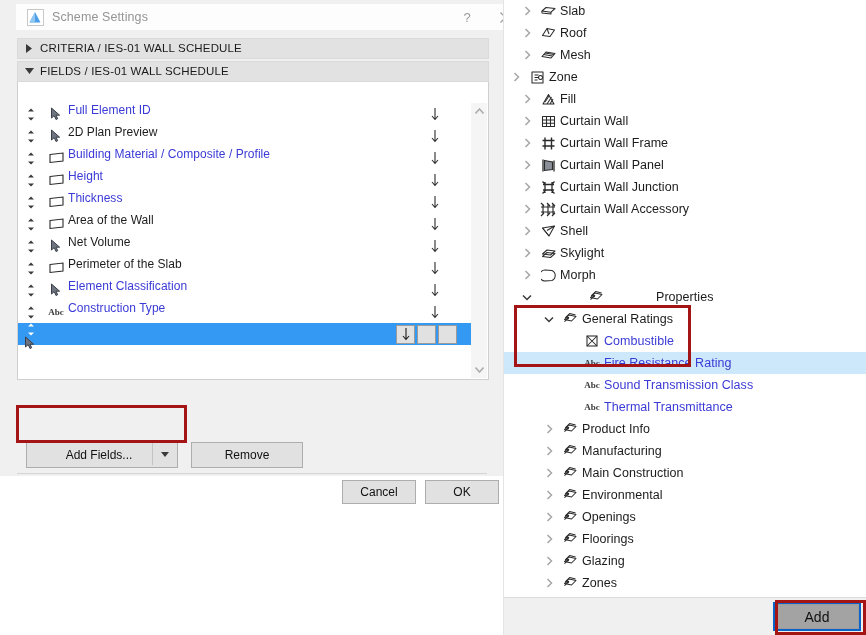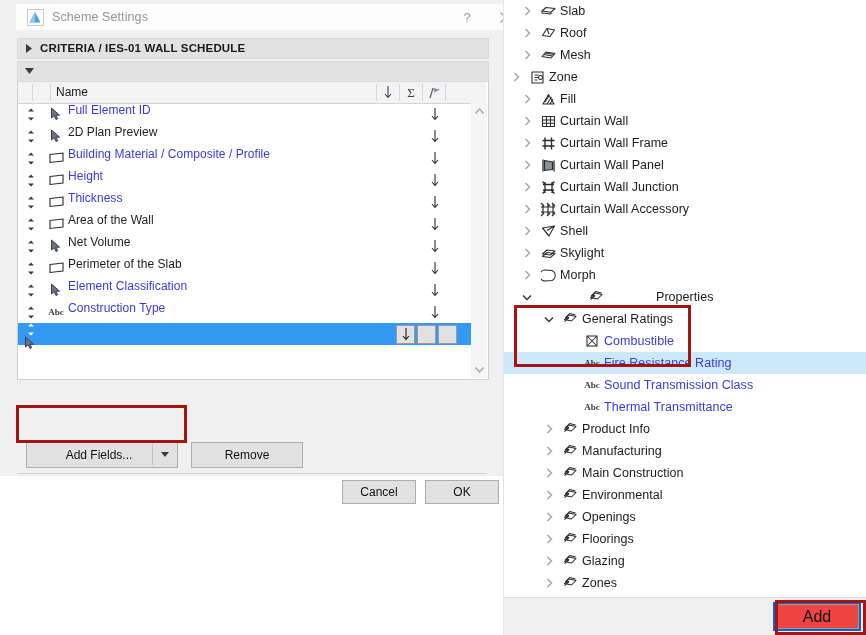--- a/index.html
+++ b/index.html
@@ -25,21 +25,21 @@
   .dlg-close{position:absolute;left:478px;top:3px;width:22px;height:22px;color:#9a9a9a;cursor:default;}
   .dlg-close svg{display:block;margin:5px auto;}
 
   .tri-left{position:absolute;left:1px;top:30px;width:12px;height:12px;}
 
   .dlg-body{position:absolute;left:0;top:30px;width:503px;height:446px;background:#f0f0f0;}
 
   
   .sec{position:absolute;left:17px;width:470px;height:19px;background:#e2e2e2;border:1px solid #dadada;}
   .sec .arrow{position:absolute;left:8px;top:5px;}
-  .sec .lbl{position:absolute;left:22px;top:3px;font-size:11.5px;font-weight:bold;color:#1a1a1a;letter-spacing:.15px;}
+  .sec .lbl{position:absolute;left:22px;top:3px;font-size:11.5px;font-weight:normal;color:#1a1a1a;letter-spacing:.15px;}
   #sec-criteria{top:8px;}
   #sec-fields{top:31px;}
 
   
   .tbl{position:absolute;left:17px;top:52px;width:470px;height:297px;background:#ffffff;border:1px solid #cfcfcf;border-top:none;}
   .thead{position:absolute;left:0;top:0;width:468px;height:21px;background:#f3f3f3;border-bottom:1px solid #d2d2d2;}
   .th-div{position:absolute;top:2px;width:1px;height:17px;background:#d6d6d6;}
   .th-name{position:absolute;left:38px;top:3px;font-size:12px;color:#1a1a1a;}
   .th-icons{position:absolute;right:40px;top:2px;display:flex;}
   .th-icons .ti{width:22px;height:17px;display:flex;align-items:center;justify-content:center;
@@ -91,22 +91,22 @@
   .tree{position:absolute;left:0;top:0;width:363px;height:598px;}
   .tnode{position:relative;height:22px;display:flex;align-items:center;}
   .tnode.hl{background:#cde8fa;}
   .tnode .tw{width:18px;display:flex;align-items:center;justify-content:center;color:#a0a0a0;}
   .tnode .ticon{width:24px;display:flex;align-items:center;justify-content:center;color:#2a2a2a;}
   .tnode .tlabel{font-size:12.5px;color:#1b1b1b;letter-spacing:.05px;}
   .tnode .tlabel.blue{color:#3a3ad6;}
   .tnode .abc{font-size:9px;font-weight:bold;color:#3a3a3a;font-family:"Liberation Serif",serif;}
 
   .rfooter{position:absolute;left:0;bottom:0;width:363px;height:37px;background:#f0f0f0;border-top:1px solid #dcdcdc;}
-  #btn-add{position:absolute;right:8px;top:6px;width:82px;height:23px;background:#ef4444;
-           border:1px solid #9c9c9c;outline:2px solid #0a64c8;font-size:16px;color:#111;
+  #btn-add{position:absolute;right:8px;top:6px;width:82px;height:23px;background:#a3a3a3;
+           border:1px solid #9c9c9c;outline:2px solid #0a64c8;font-size:14px;color:#111;
            display:flex;align-items:center;justify-content:center;cursor:default;}
 
   .ind1{padding-left:0px;}
   .ind2{padding-left:22px;}
   .ind3{padding-left:44px;}
 </style>
 </head>
 <body>
 
 <div class="root">
@@ -143,42 +143,24 @@
         <svg class="arrow" width="7" height="9" viewBox="0 0 7 9">
           <polygon points="0,0 6,4.5 0,9" fill="#3a3a3a"></polygon>
         </svg>
         <div class="lbl">CRITERIA / IES-01 WALL SCHEDULE</div>
       </div>
 
       <div class="sec" id="sec-fields">
         <svg class="arrow" width="9" height="7" viewBox="0 0 9 7" style="top:6px;left:7px;">
           <polygon points="0,0 9,0 4.5,6" fill="#3a3a3a"></polygon>
         </svg>
+        <div class="lbl">FIELDS / IES-01 WALL SCHEDULE</div>
       </div>
 
       <div class="tbl">
-        <div class="thead">
-          <div class="th-div" style="left:14px;"></div>
-          <div class="th-div" style="left:32px;"></div>
-          <div class="th-name">Name</div>
-          <div class="th-icons">
-            <div class="ti">
-              <svg width="8" height="13" viewBox="0 0 8 13">
-                  <path d="M4 0 V11 M1 8 L4 11.5 L7 8" stroke="#3c4250" stroke-width="1.1" fill="none"></path>
-                </svg>
-            </div>
-            <div class="ti" style="font-size:13px;font-family:'Liberation Serif',serif;">Σ</div>
-            <div class="ti">
-              <svg width="13" height="13" viewBox="0 0 13 13">
-                  <path d="M2 12 L5 2" stroke="#5a6270" stroke-width="1.2" fill="none"></path>
-                  <path d="M5 2 L12 3.5 L6.5 6.5 Z" fill="#8a919c"></path>
-                </svg>
-            </div>
-          </div>
-        </div>
 
         <div class="rows">
             <div class="row">
               <div class="grip">
                 <svg width="8" height="13" viewBox="0 0 8 13">
                   <path d="M4 0.5 L7 3.5 L1 3.5 Z M4 12.5 L7 9.5 L1 9.5 Z" fill="#3a3a3a"></path>
                 </svg>
               </div>
               <div class="ricon">
                 <svg width="12" height="14" viewBox="0 0 12 14">

